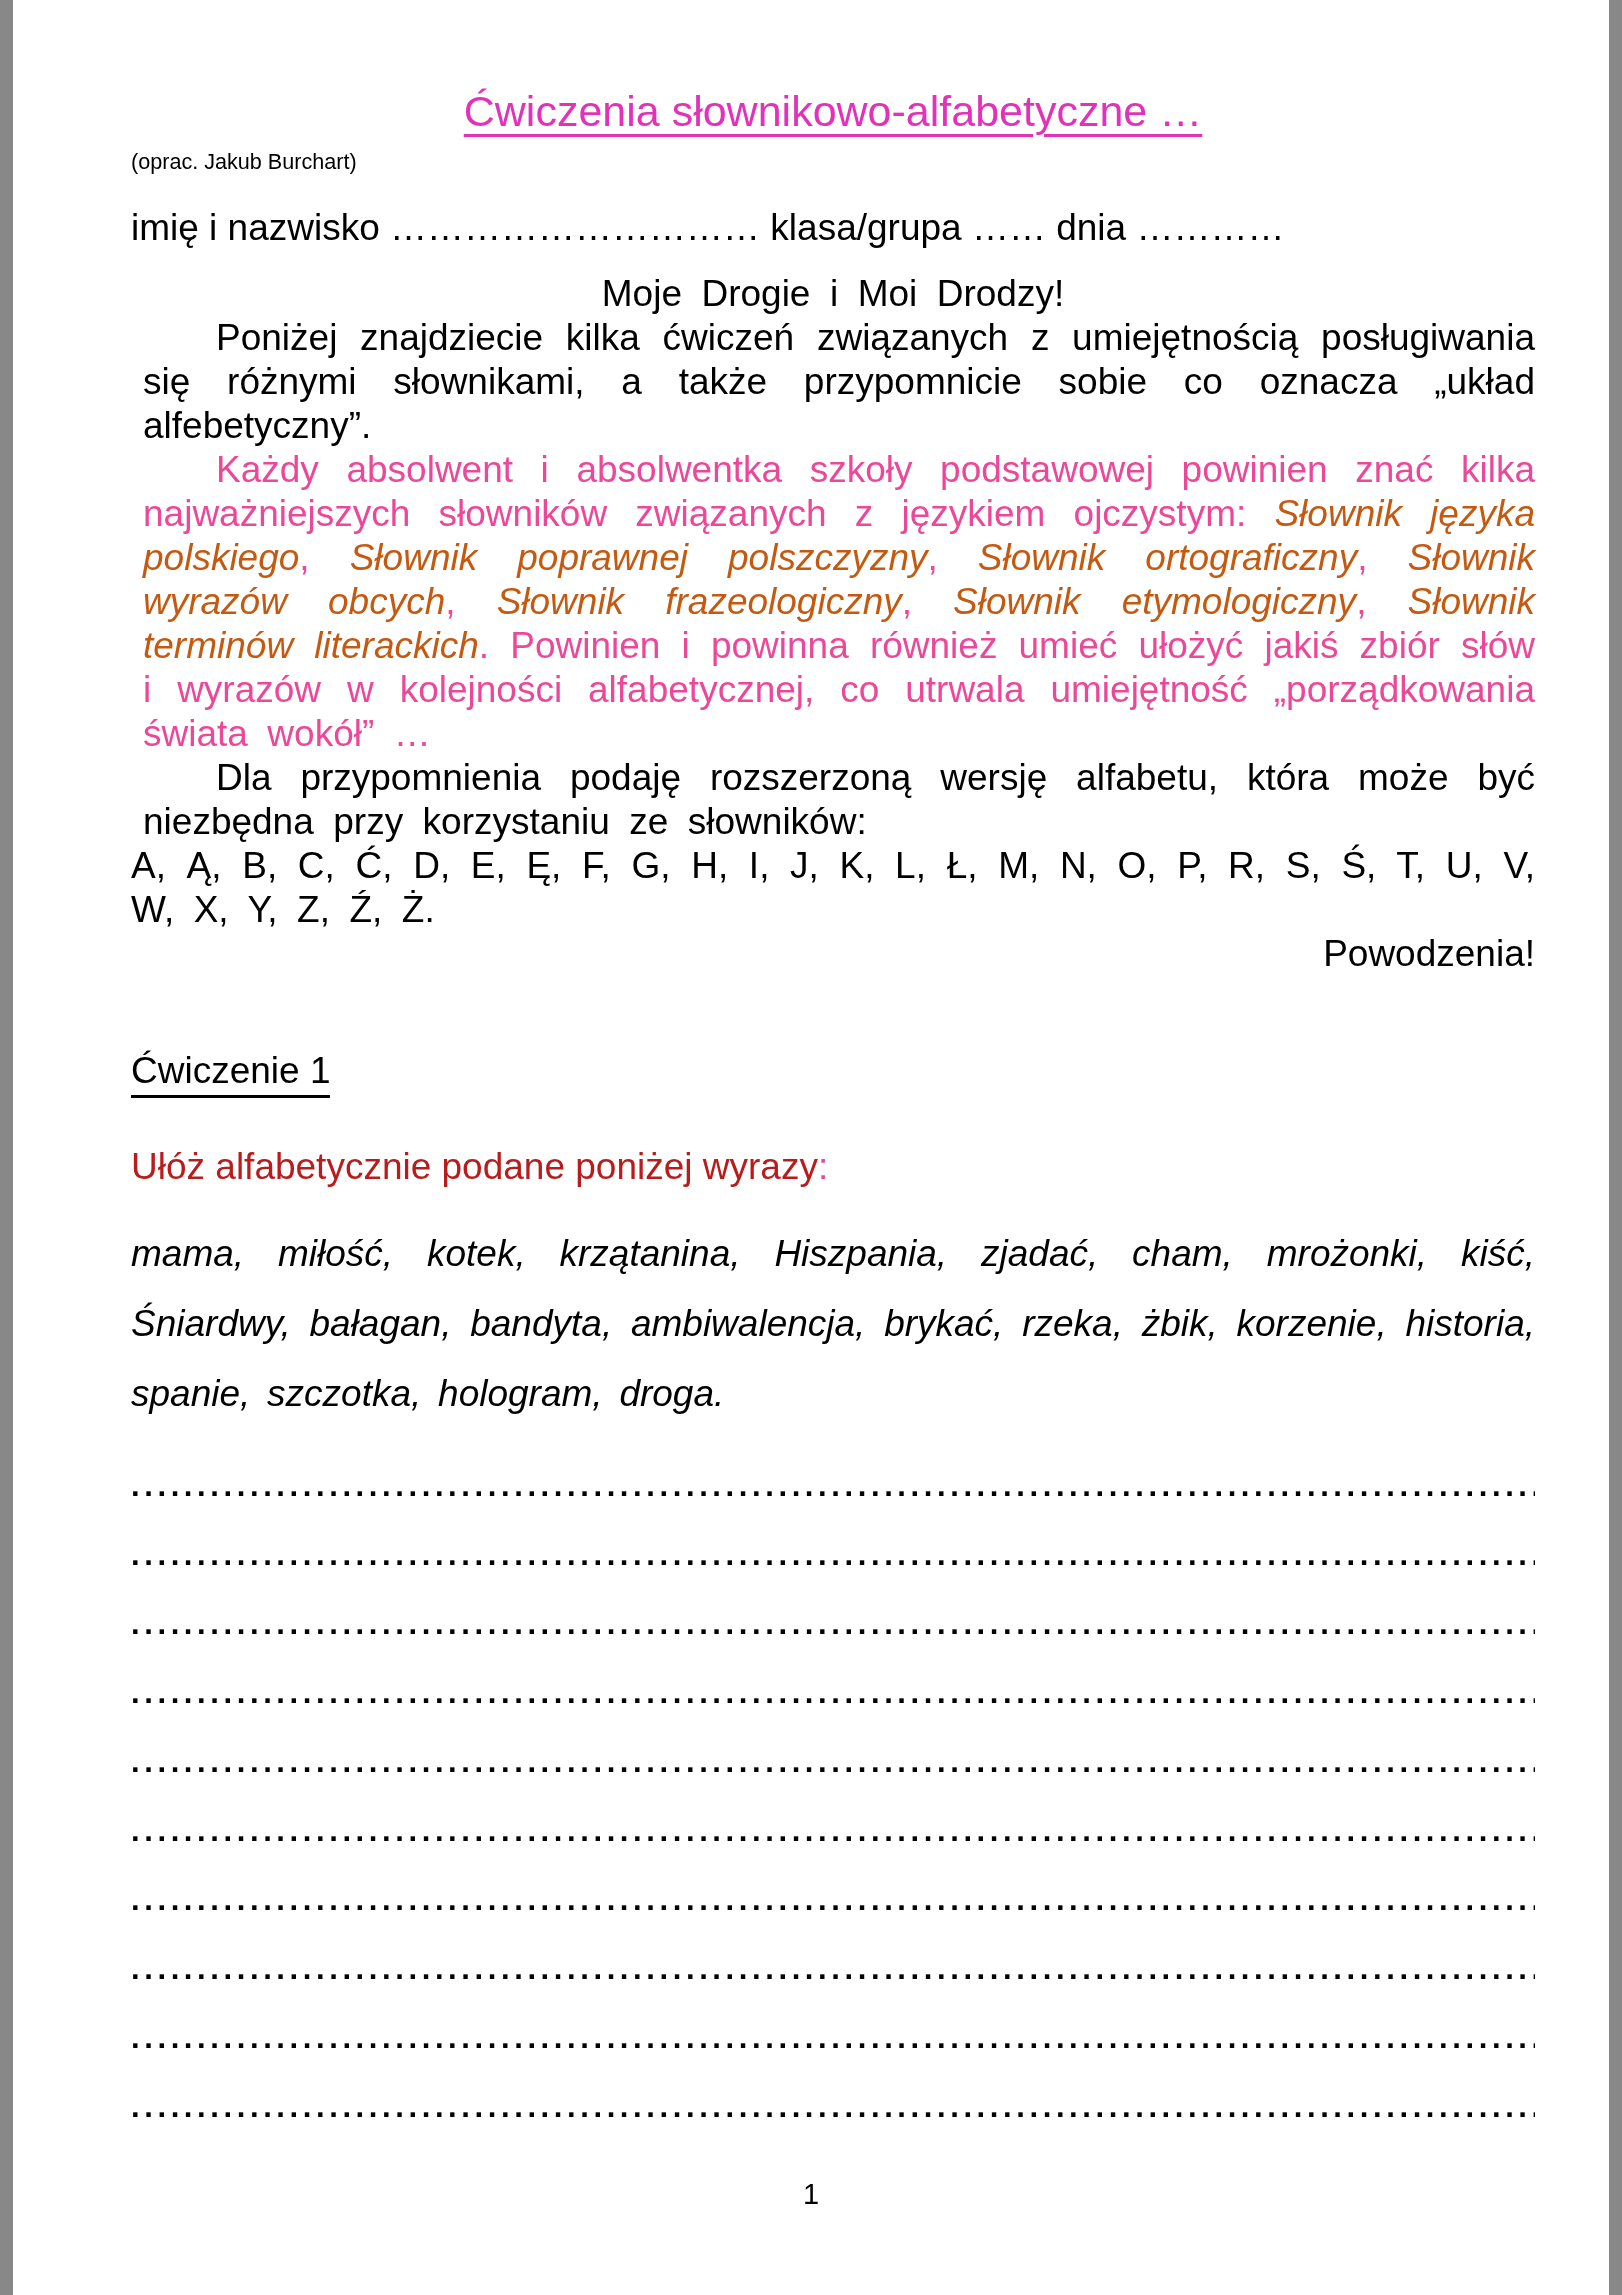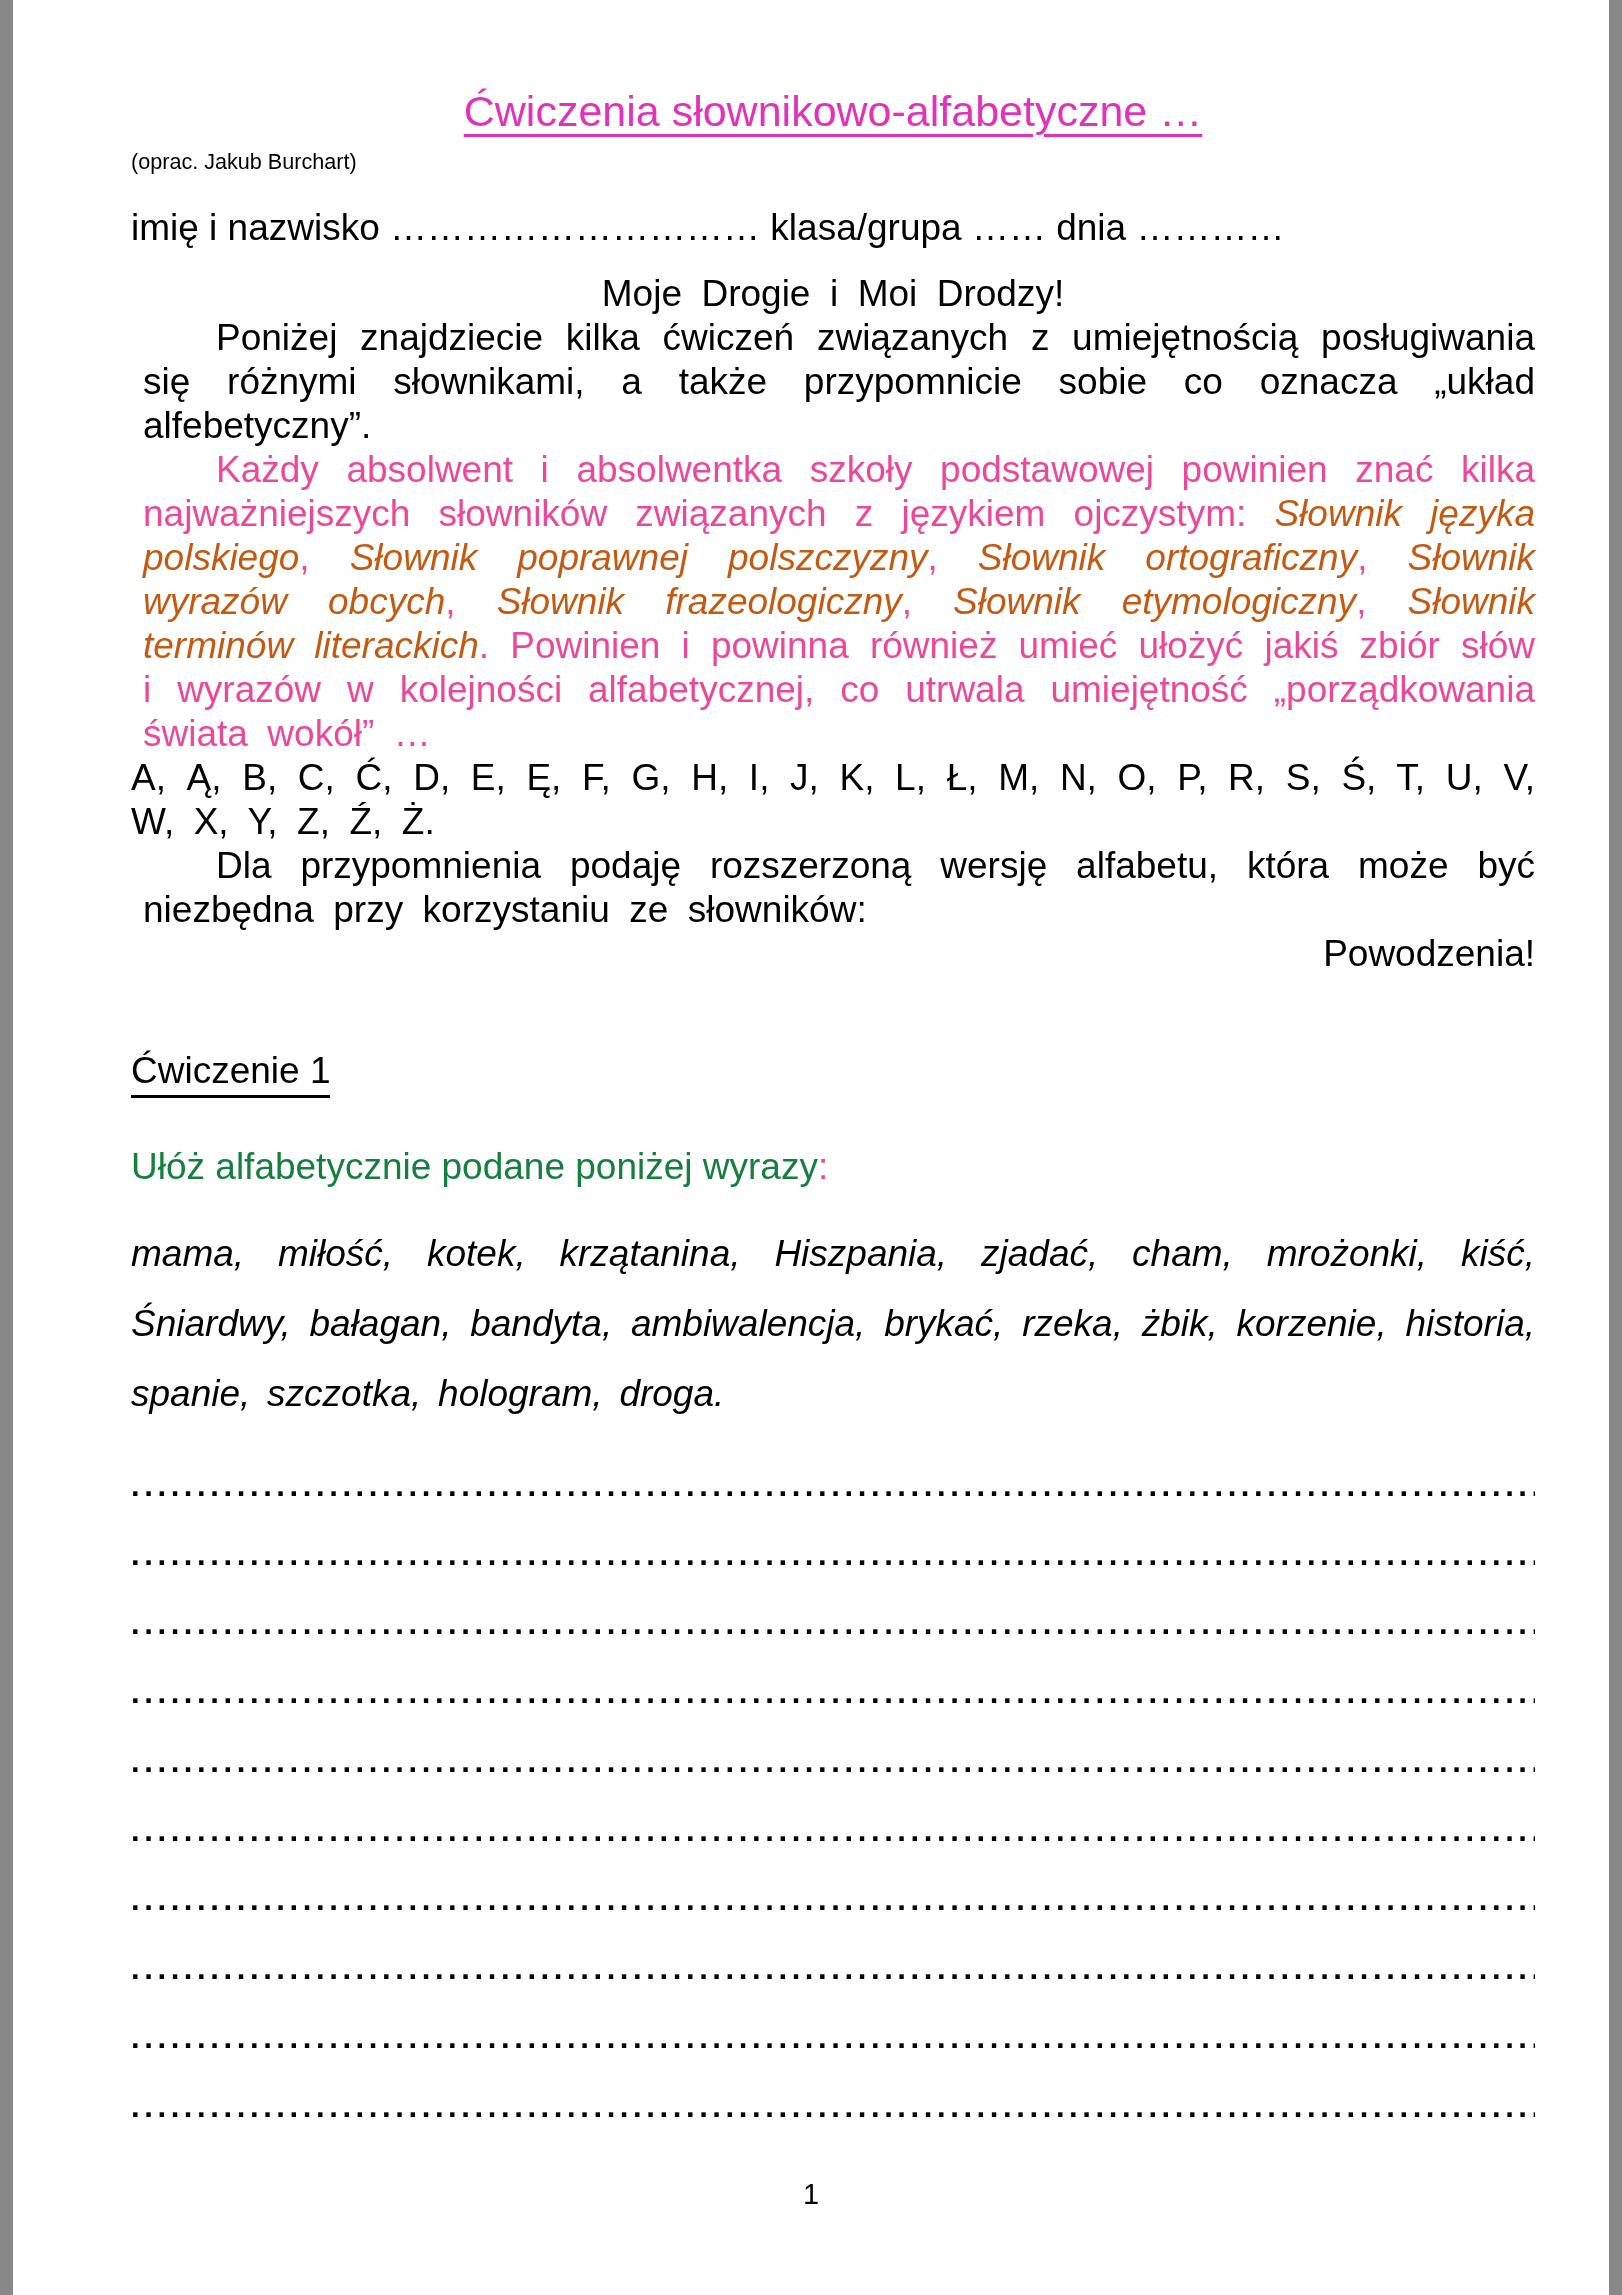--- a/index.html
+++ b/index.html
@@ -31,21 +31,21 @@
   }
   .para {
     font-size:37px; line-height:44px;
     text-align:justify;
     word-spacing:9.2px;
   }
   .salutation { margin-top:21px; text-align:center; }
   .indent { text-indent:73px;margin-left:12px; }
   .run-normal { color:#ec4899; }
   .run-dict { color:#c45a11; font-style:italic; }
-  .run-green { color:#15803d; }
+  .run-green { color:#b91c1c; }
   .closing { font-size:37px; line-height:44px; text-align:right; }
   .heading-wrap { margin-top:73px; }
   .heading {
     font-size:37px; line-height:44px;
     border-bottom:3.3px solid #000;
     padding-bottom:3.9px;
   }
   .instruction { margin-top:51px; font-size:37px; line-height:46px; }
   .word-list {
     margin-top:29px;
@@ -78,23 +78,23 @@
   <div class="subtitle">(oprac. Jakub Burchart)</div>
 
   <div class="fields">imię i nazwisko ………………………… klasa/grupa …… dnia …………</div>
 
   <div class="para salutation">Moje Drogie i Moi Drodzy!</div>
 
   <div class="para indent">Poniżej znajdziecie kilka ćwiczeń związanych z umiejętnością posługiwania się różnymi słownikami, a także przypomnicie sobie co oznacza „układ alfebetyczny”.</div>
 
   <div class="para indent"><span class="run-normal">Każdy absolwent i absolwentka szkoły podstawowej powinien znać kilka najważniejszych słowników związanych z językiem ojczystym: </span><span class="run-dict">Słownik języka polskiego</span><span class="run-normal">, </span><span class="run-dict">Słownik poprawnej polszczyzny</span><span class="run-normal">, </span><span class="run-dict">Słownik ortograficzny</span><span class="run-normal">, </span><span class="run-dict">Słownik wyrazów obcych</span><span class="run-normal">, </span><span class="run-dict">Słownik frazeologiczny</span><span class="run-normal">, </span><span class="run-dict">Słownik etymologiczny</span><span class="run-normal">, </span><span class="run-dict">Słownik terminów literackich</span><span class="run-normal">. Powinien i powinna również umieć ułożyć jakiś zbiór słów i wyrazów w kolejności alfabetycznej, co utrwala umiejętność „porządkowania świata wokół” …</span></div>
 
+  <div class="para indent">Dla przypomnienia podaję rozszerzoną wersję alfabetu, która może być niezbędna przy korzystaniu ze słowników:</div>
+
   <div class="para">A, Ą, B, C, Ć, D, E, Ę, F, G, H, I, J, K, L, Ł, M, N, O, P, R, S, Ś, T, U, V, W, X, Y, Z, Ź, Ż.</div>
-
-  <div class="para indent">Dla przypomnienia podaję rozszerzoną wersję alfabetu, która może być niezbędna przy korzystaniu ze słowników:</div>
 
   <div class="closing">Powodzenia!</div>
 
   <div class="heading-wrap">
     <span class="heading">Ćwiczenie 1</span>
   </div>
 
   <div class="instruction"><span class="run-green">Ułóż alfabetycznie podane poniżej wyrazy</span><span class="run-normal">:</span></div>
 
   <div class="word-list">mama, miłość, kotek, krzątanina, Hiszpania, zjadać, cham, mrożonki, kiść, Śniardwy, bałagan, bandyta, ambiwalencja, brykać, rzeka, żbik, korzenie, historia, spanie, szczotka, hologram, droga.</div>

